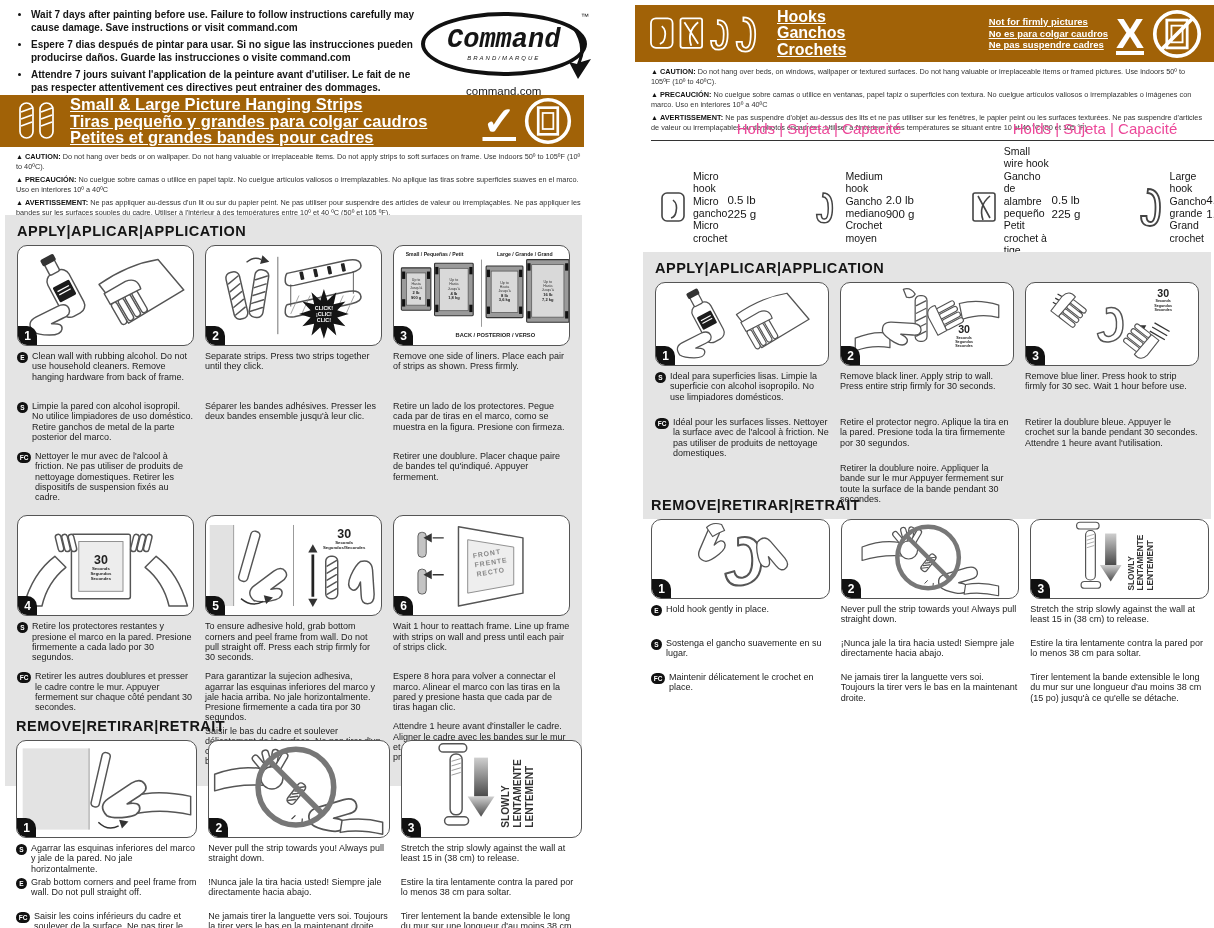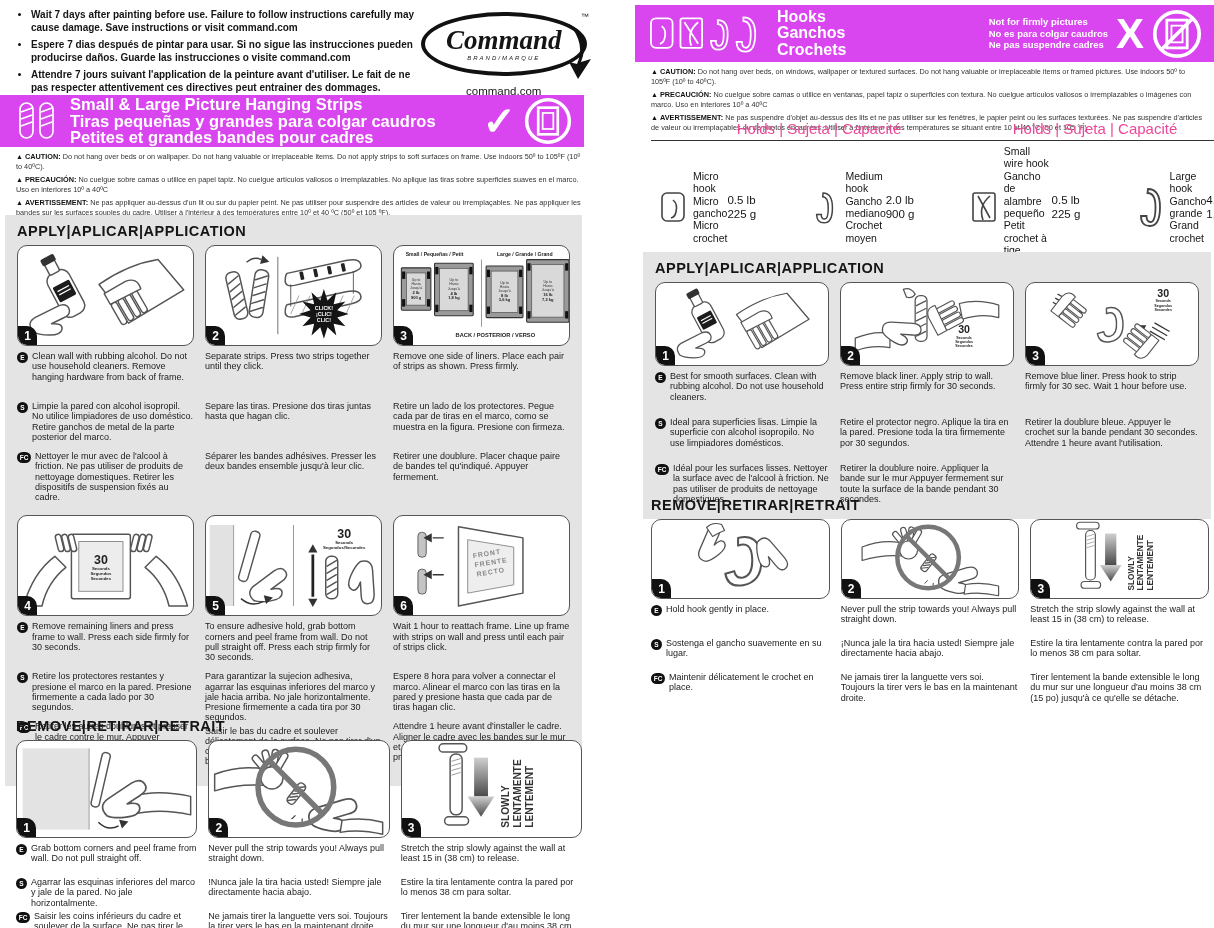--- a/index.html
+++ b/index.html
@@ -9,29 +9,29 @@
   #pageL{left:0;width:607px;}
   #pageR{left:633px;width:581px;}
 
   
   .l-head{position:absolute;left:16px;top:6px;width:576px;display:flex;}
   ul.notes{margin:2px 0 0 0;padding-left:15px;width:392px;font-size:10px;font-weight:bold;line-height:1.3;}
   ul.notes li{margin-bottom:4px;}
   .logoBox{width:180px;display:flex;flex-direction:column;align-items:center;padding-top:6px;}
   .oval{position:relative;width:158px;height:56px;border:4px solid #111;border-radius:50%;
         background:#fff;display:flex;flex-direction:column;align-items:center;justify-content:center;}
-  .brand{font-family:Liberation Serif, serif;font-style:italic;font-weight:bold;font-size:27px;line-height:1;}
+  .brand{font-family:Liberation Mono, monospace;font-style:italic;font-weight:bold;font-size:27px;line-height:1;}
   .brandsub{font-size:6px;font-style:italic;letter-spacing:2px;margin-top:1px;}
   .tm{position:absolute;right:-6px;top:-4px;font-size:8px;}
   .swoosh{position:absolute;right:-14px;top:6px;}
   .urls{margin-top:8px;text-align:center;font-size:11.5px;line-height:1.3;}
   .urls span{display:block;}
 
   
-  .banner{position:absolute;background:#d946ef;color:#fff;display:flex;align-items:center;}
+  .banner{position:absolute;background:#a16207;color:#fff;display:flex;align-items:center;text-decoration:underline;}
   .l-banner{left:0;top:95px;width:584px;height:52px;}
   .r-banner{left:2px;top:5px;width:579px;height:57px;}
   .bicon{margin:0 10px 0 14px;display:flex;align-items:center;}
   .btitles{font-weight:bold;line-height:1.02;}
   .l-banner .btitles{font-size:16.5px;}
   .r-banner .btitles{font-size:16px;}
   .bspacer{flex:1;}
   .bcheck{font-size:40px;font-weight:bold;line-height:1;margin-right:8px;}
   .bx{font-size:42px;font-weight:bold;line-height:1;margin:0 8px;}
   .bframe{margin-right:12px;display:flex;}
@@ -138,21 +138,21 @@
             <line x1="7" y1="19" x2="18" y2="15"></line>
             <line x1="7" y1="26" x2="18" y2="22"></line>
         <line x1="27" y1="12" x2="38" y2="8"></line>
             <line x1="27" y1="19" x2="38" y2="15"></line>
             <line x1="27" y1="26" x2="38" y2="22"></line>
       </g>
         </svg>
     </span>
     <div class="btitles">
       <div>Small &amp; Large Picture Hanging Strips</div>
-      <div>Tiras pequeñas y grandes para colgar caudros</div>
+      <div>Tiras pequeño y grandes para colgar caudros</div>
       <div>Petites et grandes bandes pour cadres</div>
     </div>
     <span class="bspacer"></span>
     <span class="bcheck">✓</span>
     <span class="bframe">
       <svg width="48" height="48" viewBox="0 0 54 54">
           <circle cx="27" cy="27" r="24" fill="none" stroke="#fff" stroke-width="4"></circle>
         <rect x="16" y="12" width="22" height="30" fill="none" stroke="#fff" stroke-width="3"></rect>
         <rect x="21" y="18" width="12" height="18" fill="none" stroke="#fff" stroke-width="2"></rect>
         </svg>
@@ -247,23 +247,20 @@
               <polygon points="155.0,72.0 142.5,75.9 151.4,85.5 138.6,82.6 141.5,95.4 131.9,86.5 128.0,99.0 124.1,86.5 114.5,95.4 117.4,82.6 104.6,85.5 113.5,75.9 101.0,72.0 113.5,68.1 104.6,58.5 117.4,61.4 114.5,48.6 124.1,57.5 128.0,45.0 131.9,57.5 141.5,48.6 138.6,61.4 151.4,58.5 142.5,68.1 " fill="#141414"></polygon>
               <text x="128" y="68" font-size="5.8" font-weight="bold" fill="#fff" text-anchor="middle">CLICK!</text>
               <text x="128" y="74.5" font-size="5.8" font-weight="bold" fill="#fff" text-anchor="middle">¡CLIC!</text>
               <text x="128" y="81" font-size="5.8" font-weight="bold" fill="#fff" text-anchor="middle">CLIC!</text>
             </svg>
             <div class="snum">2</div>
           </div>
           <div class="stexts">
             <div class="trow">
               <span class="ttext">Separate strips. Press two strips together until they click.</span>
-            </div>
-            <div class="trow">
-              <span class="ttext">Separe las tiras. Presione dos tiras juntas hasta que hagan clic.</span>
             </div>
             <div class="trow">
               <span class="ttext">Séparer les bandes adhésives. Presser les deux bandes ensemble jusqu'à leur clic.</span>
             </div>
           </div>
         </div>
         <div class="step">
           <div class="simg">
             <svg class="art" viewBox="0 0 190 104" preserveAspectRatio="xMidYMid meet">
               <text x="44" y="9" font-size="5.6" font-weight="bold" text-anchor="middle" fill="#222">Small / Pequeñas / Petit</text>
@@ -346,24 +343,20 @@
               <rect class="ln" x="49" y="18" width="6" height="19" rx="3" transform="rotate(-14 52 27)"></rect>
               <rect class="ln" x="56" y="18" width="6" height="19" rx="3" transform="rotate(-14 59 27)"></rect>
               <rect class="ln" x="124" y="18" width="6" height="19" rx="3" transform="rotate(14 127 27)"></rect>
               <rect class="ln" x="131" y="18" width="6" height="19" rx="3" transform="rotate(14 134 27)"></rect>
               <rect class="ln" x="138" y="18" width="6" height="19" rx="3" transform="rotate(14 141 27)"></rect>
             </svg>
             <div class="snum">4</div>
           </div>
           <div class="stexts">
             <div class="trow">
-              <span class="lbadge">E</span>
-              <span class="ttext">Remove remaining liners and press frame to wall. Press each side firmly for 30 seconds.</span>
-            </div>
-            <div class="trow">
               <span class="lbadge">S</span>
               <span class="ttext">Retire los protectores restantes y presione el marco en la pared. Presione firmemente a cada lado por 30 segundos.</span>
             </div>
             <div class="trow">
               <span class="lbadge wide">FC</span>
               <span class="ttext">Retirer les autres doublures et presser le cadre contre le mur. Appuyer fermement sur chaque côté pendant 30 secondes.</span>
             </div>
           </div>
         </div>
         <div class="step">
@@ -461,26 +454,26 @@
               <g transform="translate(112 68) rotate(-25) scale(1.15)">
                 <path class="ln" d="M-18 4 Q-22 -8 -10 -10 L16 -14 Q26 -15 27 -8 Q28 -1 18 0 L4 2 Q16 5 13 11 Q10 17 -2 13 Q-14 9 -18 4 Z"></path>
               </g>
               <path d="M86 88 q10 10 22 4" fill="none" stroke="#333" stroke-width="1.6"></path>
               <polygon points="0,-5 9,0 0,5" transform="translate(110 90) rotate(-18)" fill="#333"></polygon>
             </svg>
             <div class="snum">1</div>
           </div>
           <div class="stexts">
             <div class="trow">
+              <span class="lbadge">S</span>
+              <span class="ttext">Agarrar las esquinas inferiores del marco y jale de la pared. No jale horizontalmente.</span>
+            </div>
+            <div class="trow">
               <span class="lbadge">E</span>
               <span class="ttext">Grab bottom corners and peel frame from wall. Do not pull straight off.</span>
-            </div>
-            <div class="trow">
-              <span class="lbadge">S</span>
-              <span class="ttext">Agarrar las esquinas inferiores del marco y jale de la pared. No jale horizontalmente.</span>
             </div>
             <div class="trow">
               <span class="lbadge wide">FC</span>
               <span class="ttext">Saisir les coins inférieurs du cadre et soulever de la surface. Ne pas tirer le cadre vers soi pour enlever.</span>
             </div>
           </div>
         </div>
         <div class="step">
           <div class="simg">
             <svg class="art" viewBox="0 0 190 104" preserveAspectRatio="xMidYMid meet">
@@ -714,24 +707,20 @@
    <line x1="46" y1="48" x2="60" y2="48" stroke="#fff" stroke-width="1.4"></line>
   </g>
               <g transform="translate(32 82) rotate(-18) scale(1)">
                 <path class="ln" d="M-18 4 Q-22 -8 -10 -10 L16 -14 Q26 -15 27 -8 Q28 -1 18 0 L4 2 Q16 5 13 11 Q10 17 -2 13 Q-14 9 -18 4 Z"></path>
               </g>
             </svg>
             <div class="snum">1</div>
           </div>
           <div class="stexts">
             <div class="trow">
-              <span class="lbadge">E</span>
-              <span class="ttext">Best for smooth surfaces. Clean with rubbing alcohol. Do not use household cleaners.</span>
-            </div>
-            <div class="trow">
               <span class="lbadge">S</span>
               <span class="ttext">Ideal para superficies lisas. Limpie la superficie con alcohol isopropilo. No use limpiadores domésticos.</span>
             </div>
             <div class="trow">
               <span class="lbadge wide">FC</span>
               <span class="ttext">Idéal pour les surfaces lisses. Nettoyer la surface avec de l'alcool à friction. Ne pas utiliser de produits de nettoyage domestiques.</span>
             </div>
           </div>
         </div>
         <div class="step">

